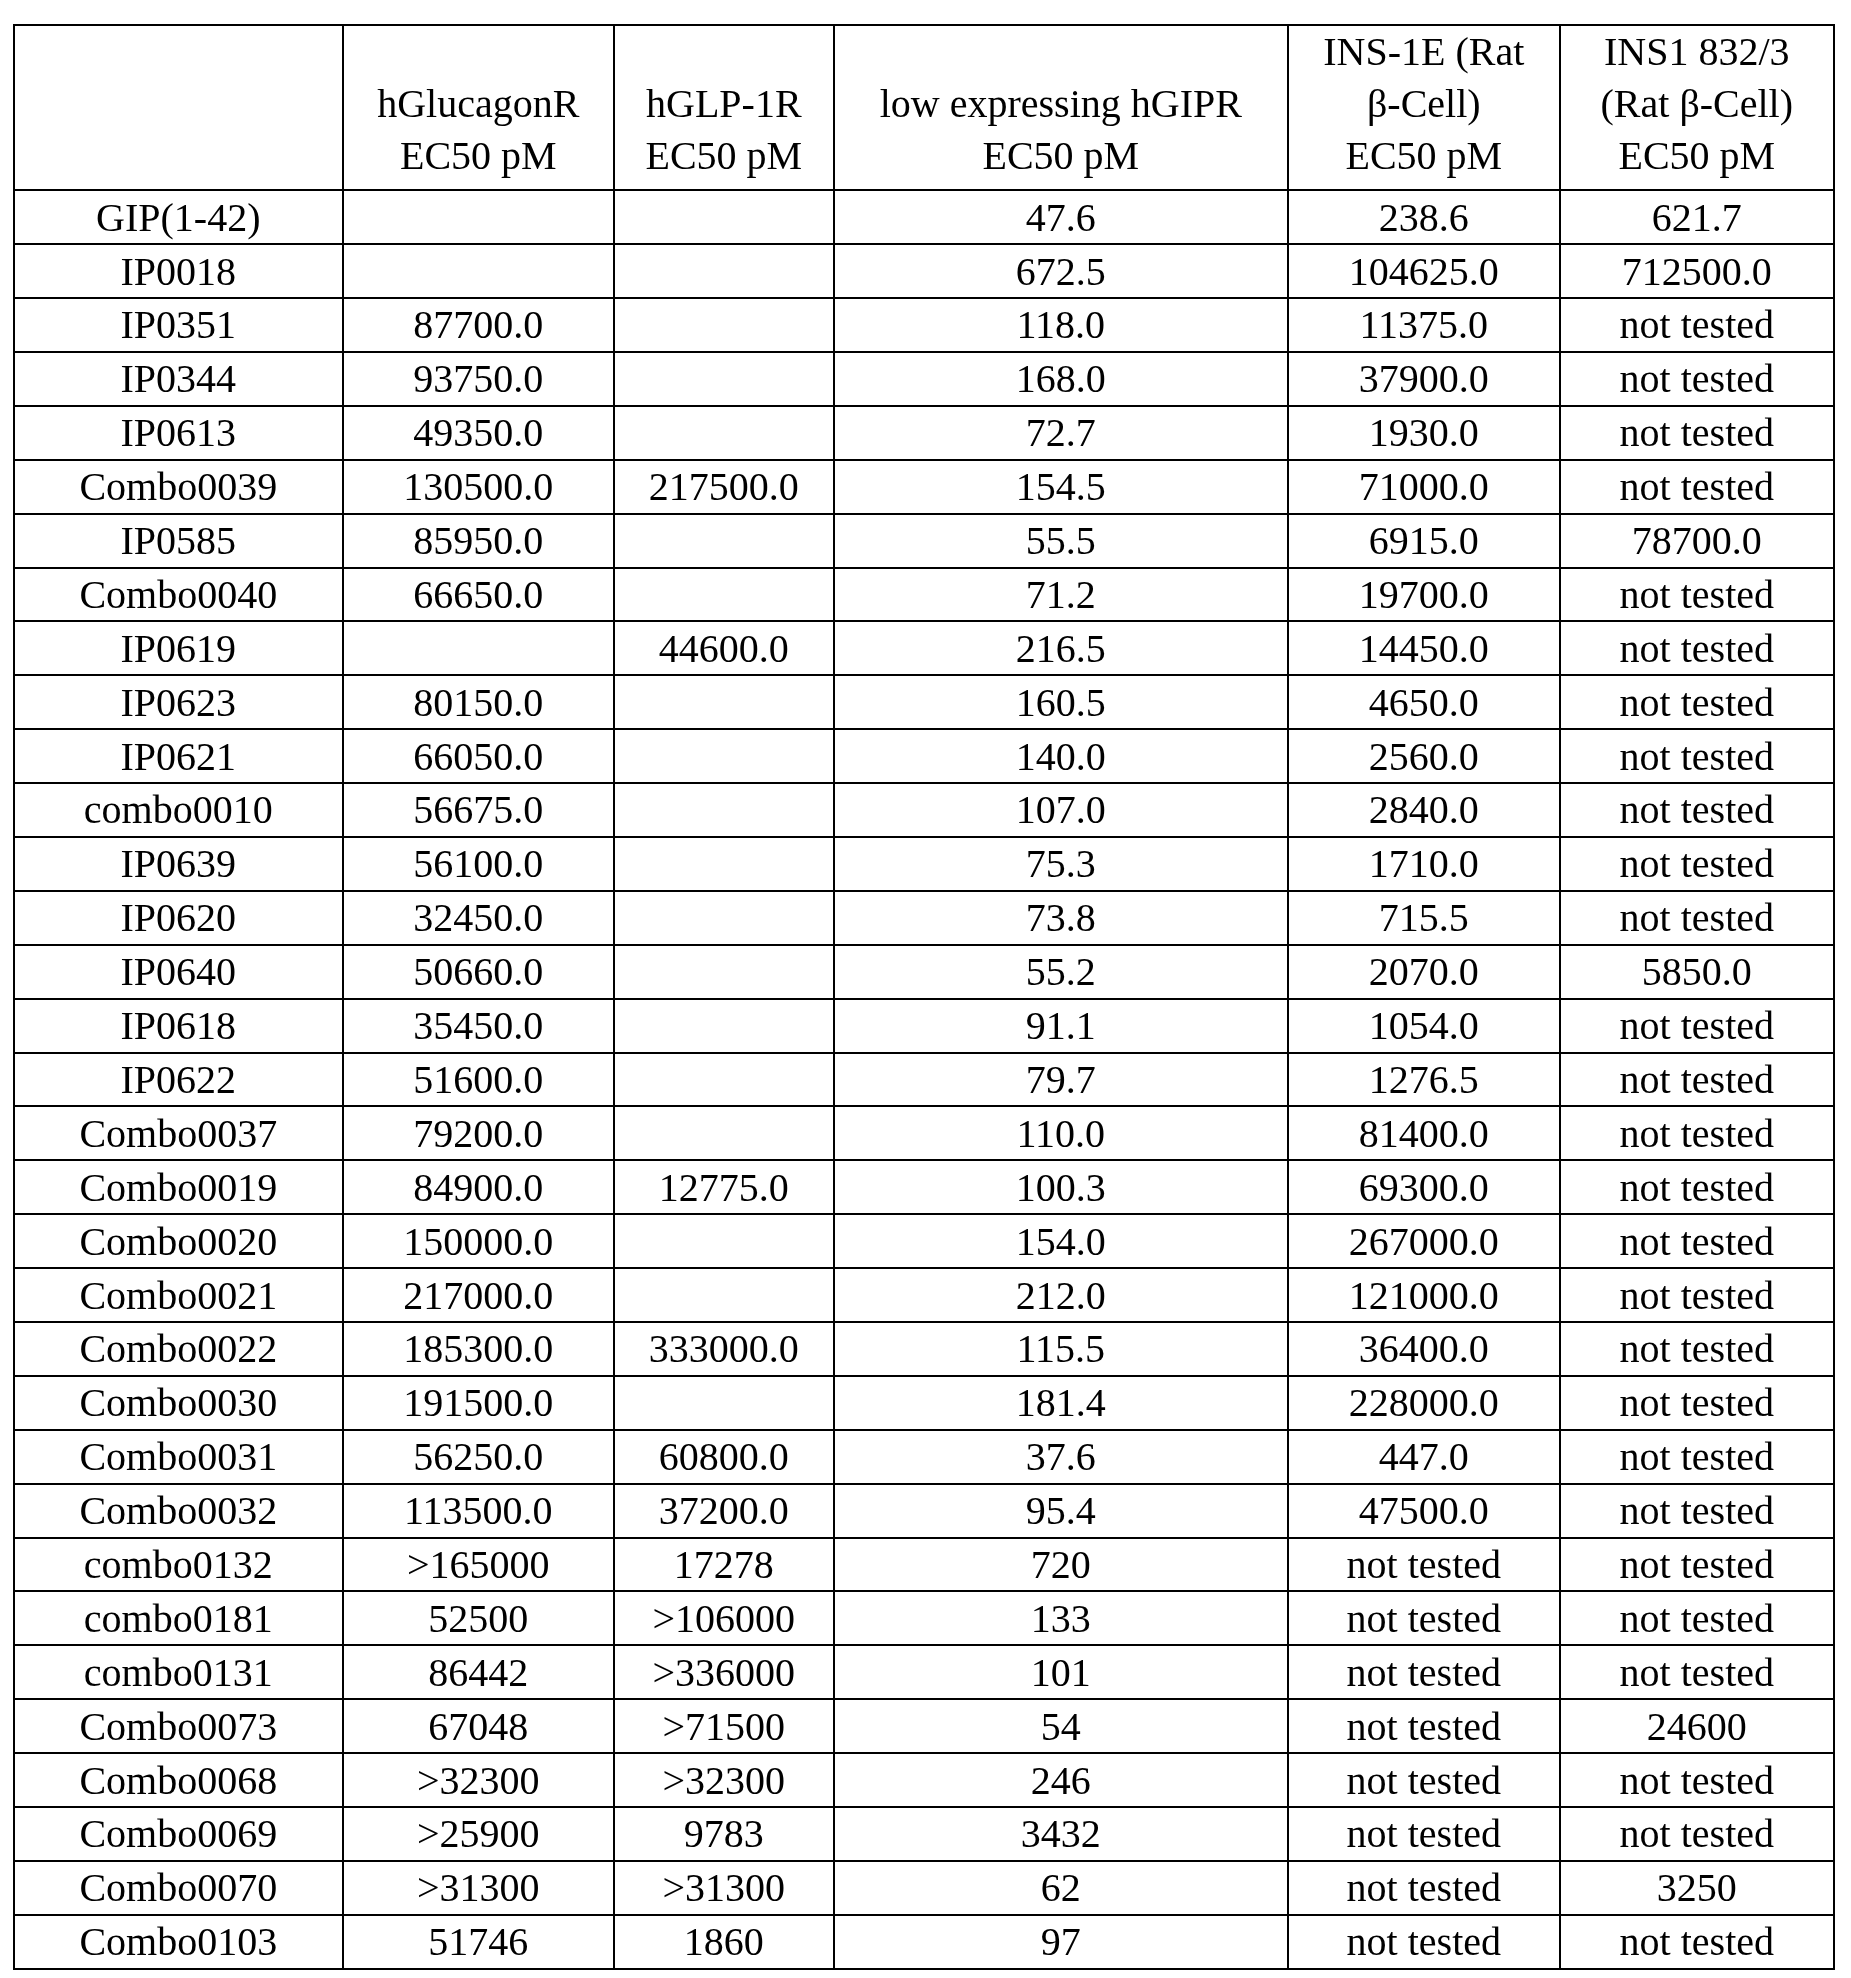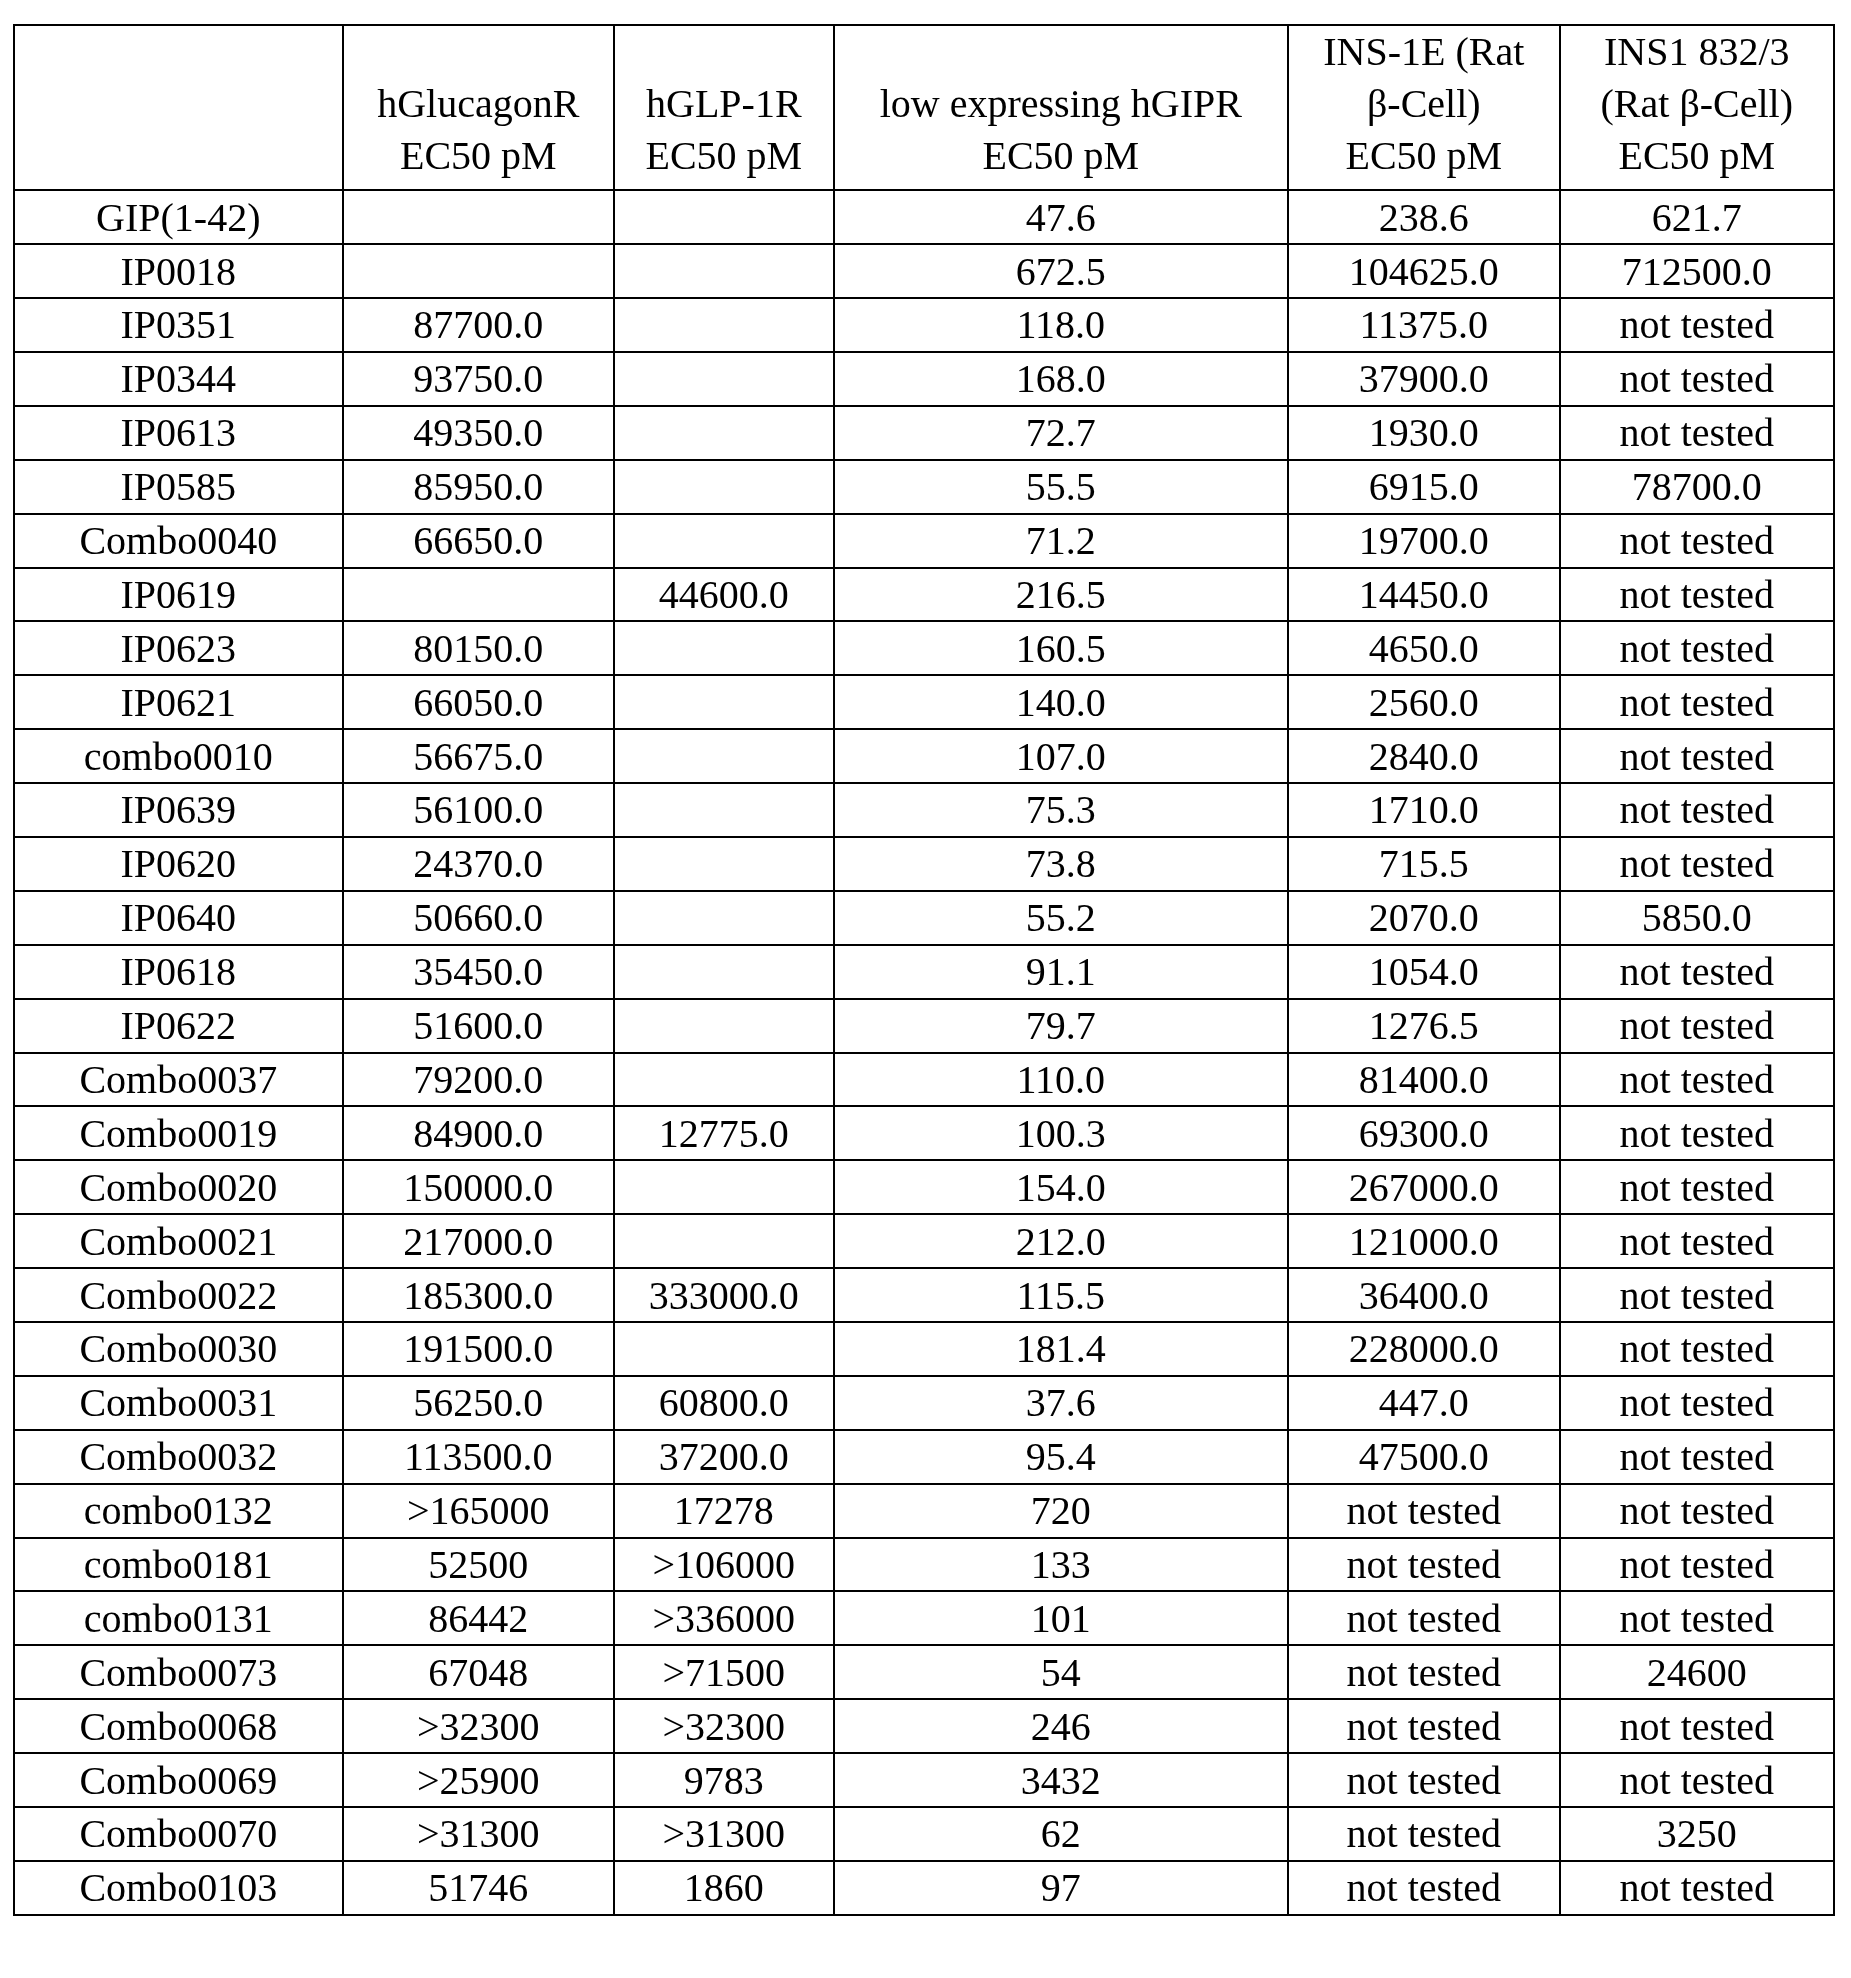--- a/index.html
+++ b/index.html
@@ -130,20 +130,28 @@
         </tr>
         <tr>
           <td>IP0613</td>
           <td>49350.0</td>
           <td></td>
           <td>72.7</td>
           <td>1930.0</td>
           <td>not tested</td>
         </tr>
         <tr>
+          <td>Combo0039</td>
+          <td>130500.0</td>
+          <td>217500.0</td>
+          <td>154.5</td>
+          <td>71000.0</td>
+          <td>not tested</td>
+        </tr>
+        <tr>
           <td>IP0585</td>
           <td>85950.0</td>
           <td></td>
           <td>55.5</td>
           <td>6915.0</td>
           <td>78700.0</td>
         </tr>
         <tr>
           <td>Combo0040</td>
           <td>66650.0</td>
@@ -187,21 +195,21 @@
         <tr>
           <td>IP0639</td>
           <td>56100.0</td>
           <td></td>
           <td>75.3</td>
           <td>1710.0</td>
           <td>not tested</td>
         </tr>
         <tr>
           <td>IP0620</td>
-          <td>24370.0</td>
+          <td>32450.0</td>
           <td></td>
           <td>73.8</td>
           <td>715.5</td>
           <td>not tested</td>
         </tr>
         <tr>
           <td>IP0640</td>
           <td>50660.0</td>
           <td></td>
           <td>55.2</td>

